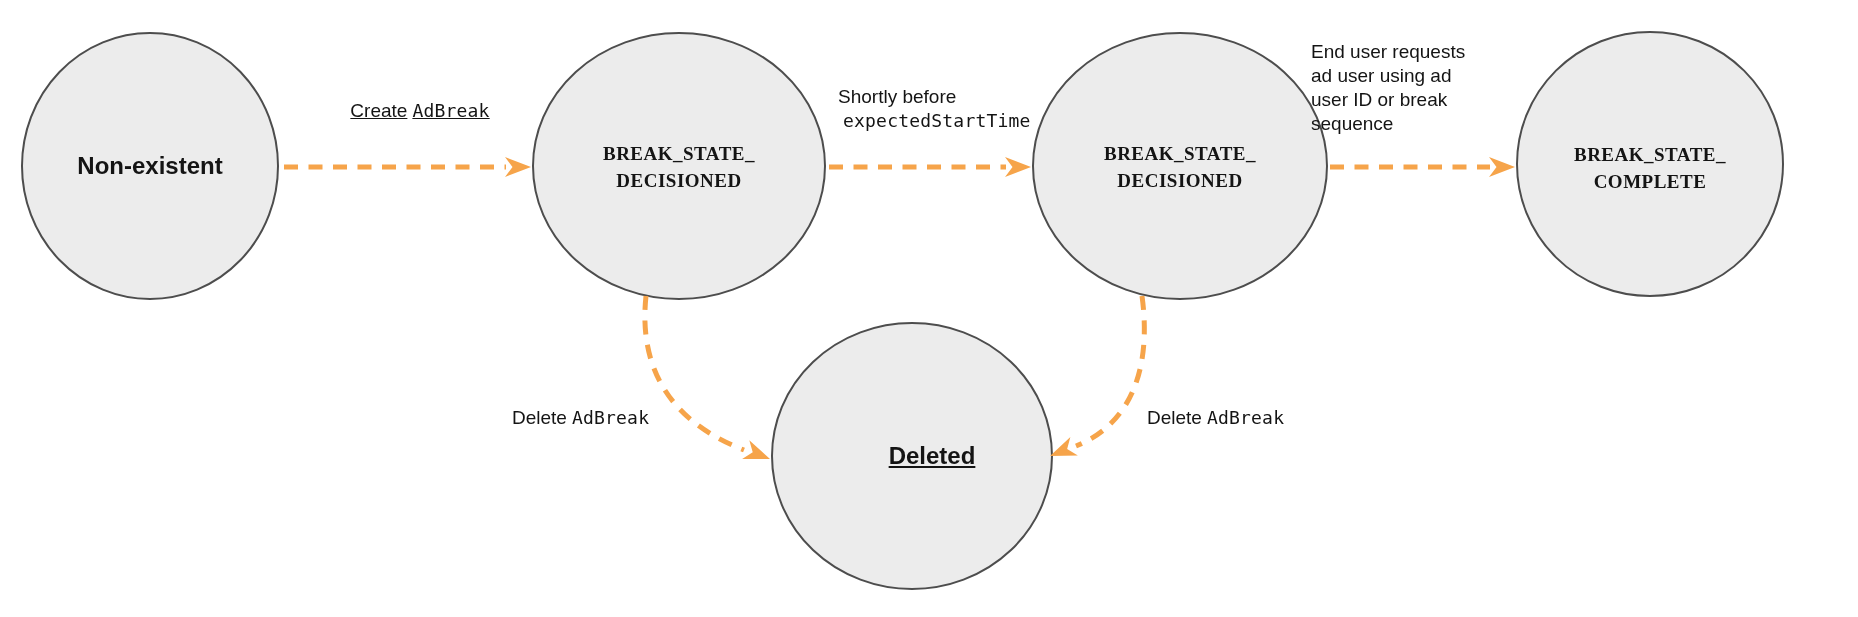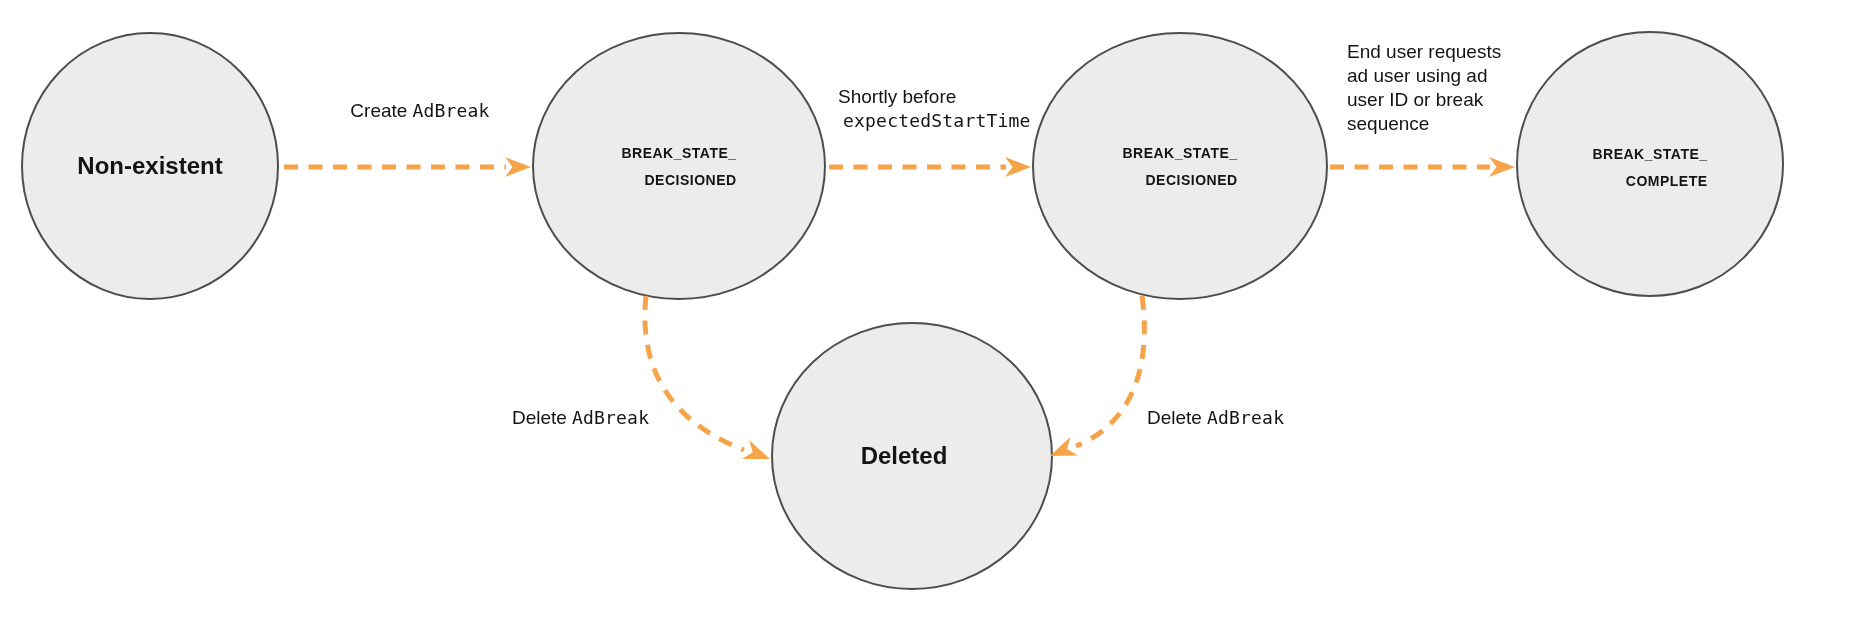--- a/index.html
+++ b/index.html
@@ -27,33 +27,33 @@
     stroke:var(--arrow);
     stroke-width:5;
     fill:none;
     stroke-dasharray:14 10.5;
     stroke-linecap:butt;
   }
   .head{fill:var(--arrow);stroke:none;}
   .node-label{
     position:absolute;
     transform:translate(-50%,-50%);
-    text-align:right;
+    text-align:center;
     color:var(--text);
     white-space:nowrap;
   }
   .node-label.sans{
     font-family:"Liberation Sans",sans-serif;
     font-weight:bold;
     font-size:24px;
   }
   .node-label.mono{
-    font-family:Liberation Sans, sans-serif;
+    font-family:Liberation Serif, serif;
     font-weight:bold;
-    font-size:14px;
+    font-size:19px;
     line-height:27px;
     letter-spacing:0.5px;
   }
   .edge-label{
     position:absolute;
     color:var(--text);
     font-size:19px;
     line-height:24px;
     white-space:nowrap;
   }
@@ -115,32 +115,32 @@
   <div class="node-label mono" style="left:1180px;top:167px;">
     <div>BREAK_STATE_</div>
     <div>DECISIONED</div>
   </div>
 
   <div class="node-label mono" style="left:1650px;top:168px;">
     <div>BREAK_STATE_</div>
     <div>COMPLETE</div>
   </div>
 
-  <div class="node-label sans" style="left:904px;top:456px;">Deleted</div>
+  <div class="node-label sans" style="left:932px;top:456px;text-decoration:underline;">Deleted</div>
 
-  <div class="edge-label center" style="left:420px;top:99px;">
+  <div class="edge-label center" style="left:420px;top:99px;text-decoration:underline;">
     <span class="sans">Create</span><span class="mono">AdBreak</span>
   </div>
 
   <div class="edge-label" style="left:838px;top:85px;">
     <div class="sans">Shortly before</div>
     <div class="mono">expectedStartTime</div>
   </div>
 
-  <div class="edge-label" style="left:1347px;top:40px;">
+  <div class="edge-label" style="left:1311px;top:40px;">
     <div class="sans">End user requests</div>
     <div class="sans">ad user using ad</div>
     <div class="sans">user ID or break</div>
     <div class="sans">sequence</div>
   </div>
 
   <div class="edge-label" style="left:512px;top:406px;">
     <span class="sans">Delete</span><span class="mono">AdBreak</span>
   </div>
 

